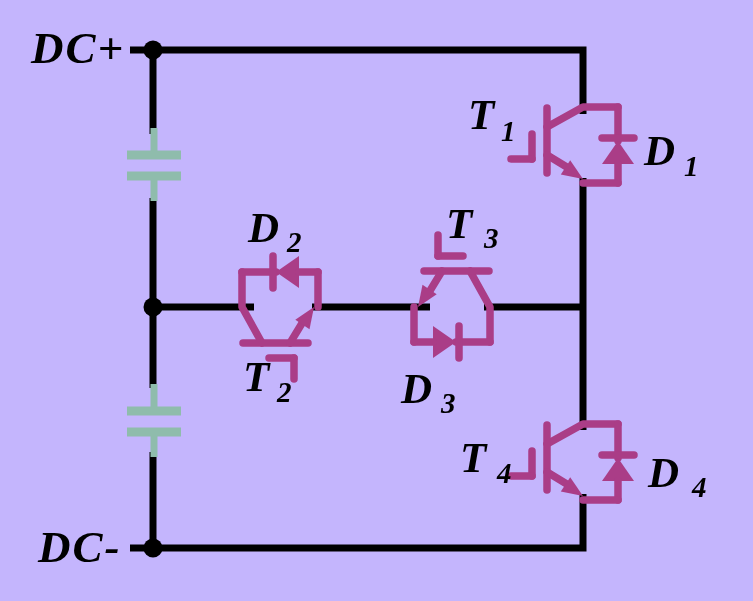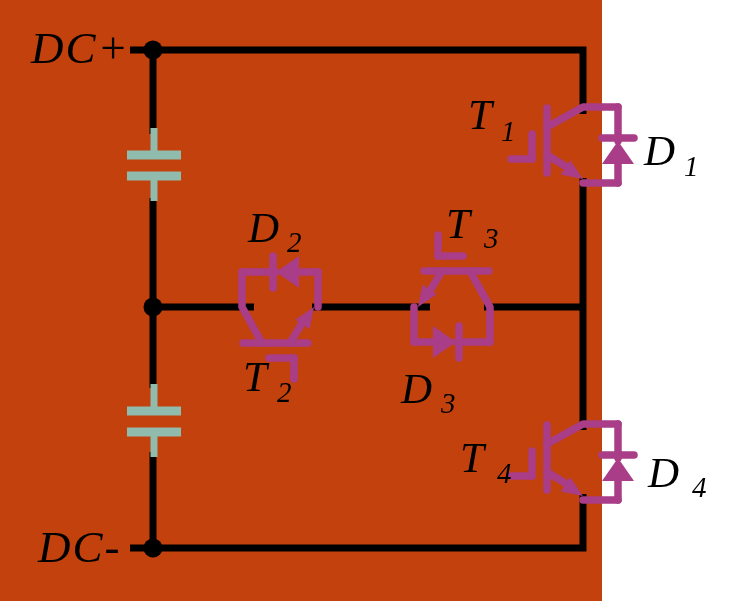--- a/index.html
+++ b/index.html
@@ -1,24 +1,25 @@
 <!DOCTYPE html>
 <html><head>
 <meta charset="utf-8">
 <style>
   html, body {
     margin: 0;
     padding: 0;
     background: #ffffff;
   }
   .stage {
-    width: 602px;
+    width: 753px;
     height: 601px;
     position: relative;
-    background: #c2410c;
+    background: #c4b5fd;
+    font-weight: bold;
   }
   .lbl {
     font-family: "Liberation Serif", "DejaVu Serif", serif;
     font-style: italic;
   }
 </style>
 </head>
 <body>
 
 <div class="stage">

